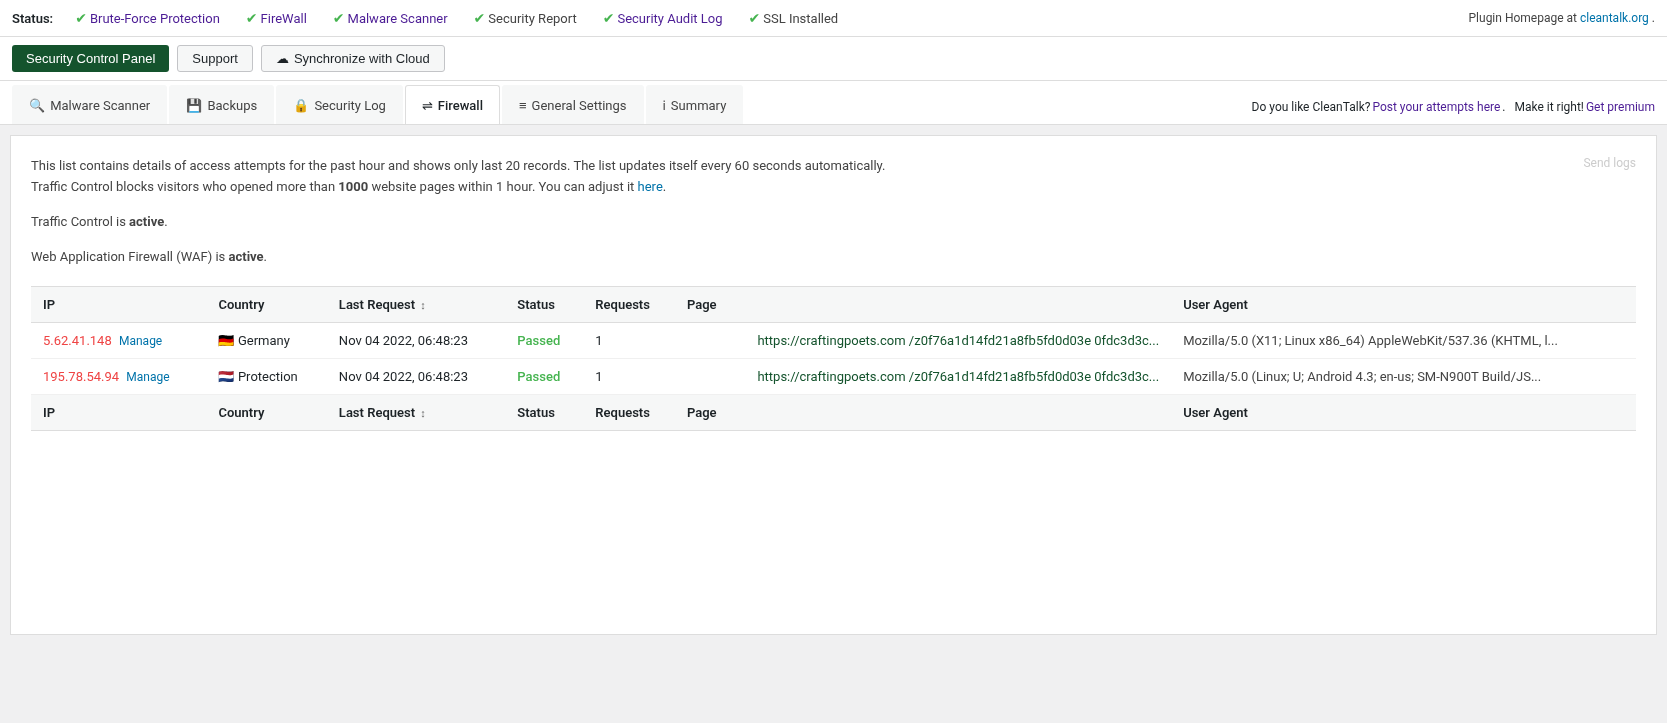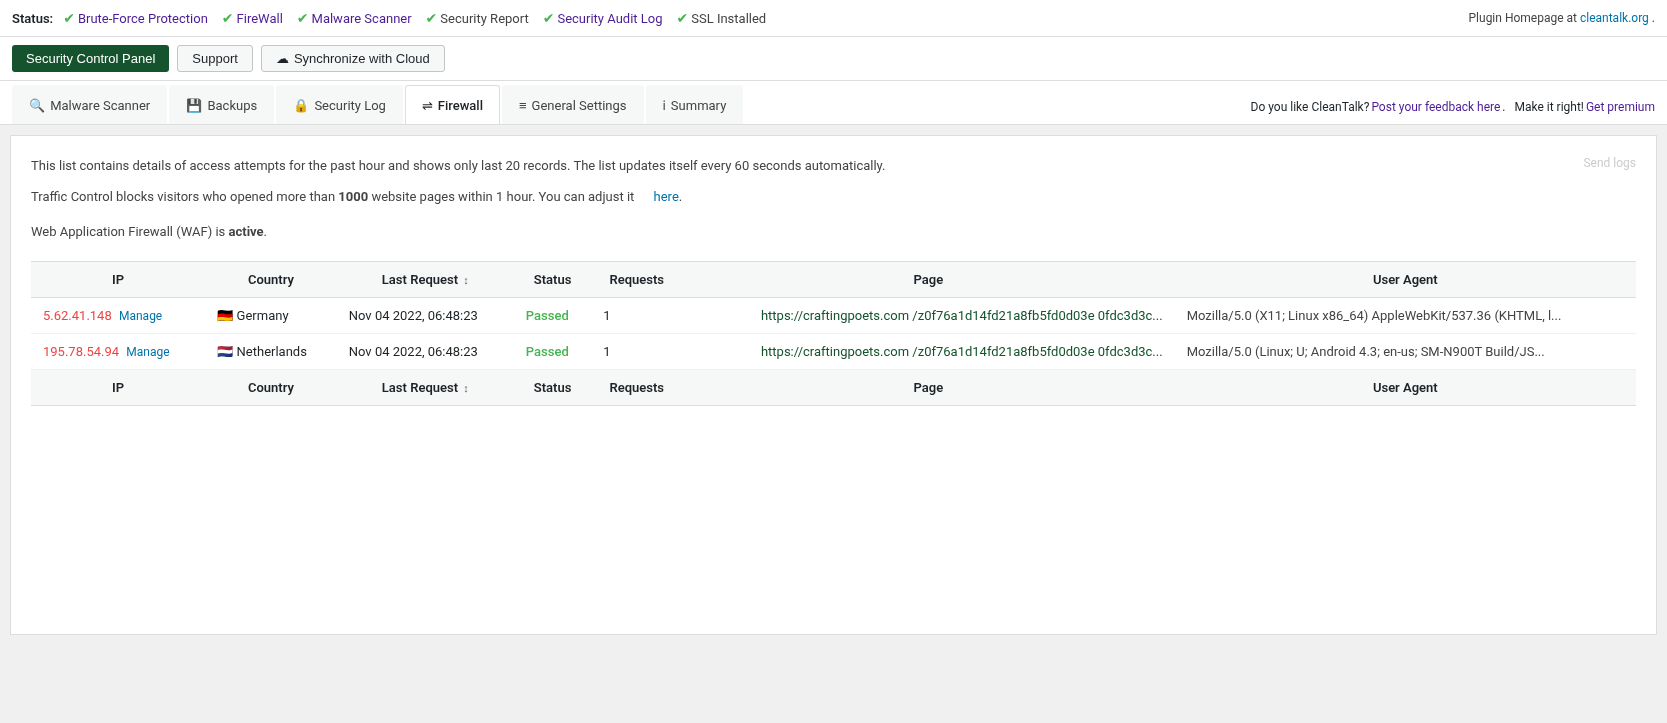--- a/index.html
+++ b/index.html
@@ -1,18 +1,18 @@
 <!DOCTYPE html>
 <html><head>
   <meta charset="utf-8">
   <style>
     * { box-sizing: border-box; margin: 0; padding: 0; }
     body { font-family: -apple-system, BlinkMacSystemFont, "Segoe UI", Roboto, sans-serif; font-size: 13px; background: #f0f0f1; color: #1d2327; }
     
-    .top-bar { background: #fff; padding: 8px 12px; border-bottom: 1px solid #ddd; display: flex; align-items: center; gap: 6px; flex-wrap: wrap; }
+    .top-bar { background: #fff; padding: 8px 12px; border-bottom: 1px solid #ddd; display: flex; align-items: center; gap: 18px; flex-wrap: wrap; }
     .status-label { font-weight: 600; margin-right: 4px; }
     .status-item { display: inline-flex; align-items: center; gap: 3px; margin-right: 8px; }
     .check-icon { color: #46b450; font-size: 14px; }
     .status-link { color: #4c1d95; text-decoration: none; }
     .status-text { color: #444; }
 
     .action-bar { background: #fff; padding: 8px 12px; border-bottom: 1px solid #ddd; display: flex; align-items: center; gap: 8px; }
     .btn-primary { background: #14532d; color: #fff; border: none; padding: 6px 14px; border-radius: 3px; cursor: pointer; font-size: 13px; font-weight: 500; }
     .btn-secondary { background: #f6f7f7; color: #1d2327; border: 1px solid #c3c4c7; padding: 5px 14px; border-radius: 3px; cursor: pointer; font-size: 13px; }
     .btn-sync { background: #f6f7f7; color: #1d2327; border: 1px solid #c3c4c7; padding: 5px 14px; border-radius: 3px; cursor: pointer; font-size: 13px; display: inline-flex; align-items: center; gap: 5px; }
@@ -23,21 +23,21 @@
 
     .main-content { display: flex; gap: 0; }
     .content-area { flex: 1; padding: 20px; background: #fff; margin: 10px; border: 1px solid #ddd; min-height: 500px; }
 
     .info-text { margin-bottom: 14px; color: #444; line-height: 1.6; }
     .info-text .bold { font-weight: 700; }
     .info-text a { color: #0073aa; text-decoration: none; }
     .send-logs { float: right; color: #ccc; cursor: pointer; font-size: 12px; }
 
     table { width: 100%; border-collapse: collapse; margin-top: 16px; font-size: 13px; }
-    th { text-align: center; padding: 10px 12px; border-top: 1px solid #ddd; border-bottom: 1px solid #ddd; font-weight: 600; color: #1d2327; background: #f6f7f7; }
+    th { text-align: left; padding: 10px 12px; border-top: 1px solid #ddd; border-bottom: 1px solid #ddd; font-weight: 600; color: #1d2327; background: #f6f7f7; }
     td { padding: 10px 12px; border-bottom: 1px solid #f0f0f0; vertical-align: top; }
     .ip-link { color: #ef4444; text-decoration: none; }
     .manage-link { color: #0073aa; text-decoration: none; font-size: 12px; margin-left: 4px; }
     .status-passed { color: #46b450; font-weight: 500; }
     .sort-icon { font-size: 11px; margin-left: 2px; color: #666; cursor: pointer; }
     .page-url { word-break: break-all; color: #14532d; text-align: right; }
     .user-agent-text { color: #444; word-break: break-all; }
 
     .sidebar-content { color: #444; line-height: 1.7; }
     .sidebar-content a { color: #0073aa; text-decoration: none; }
@@ -110,40 +110,43 @@
     <span>≡</span>
     <span>General Settings</span>
   </a>
   <a class="tab" href="#">
     <span>ℹ</span>
     <span>Summary</span>
   </a>
   <div style="flex:1"></div>
   <div style="display:flex; align-items:flex-end; padding-bottom:10px; font-size:12px;">
     <span>Do you like CleanTalk? </span>
-    <a class="status-link" href="#" style="margin: 0 2px;">Post your feedback here</a>
+    <a class="status-link" href="#" style="margin: 0 2px;">Post your attempts here</a>
     <span>.</span>
     &nbsp;&nbsp;&nbsp;
     <span>Make it right! </span>
     <a class="status-link" href="#" style="margin-left: 2px;">Get premium</a>
   </div>
 </div>
 
 <div class="main-content">
   <div class="content-area">
 
-    <div style="position:relative; margin-bottom: 10px;">
+    <div style="position:relative; margin-bottom: 0;">
       <span class="info-text">This list contains details of access attempts for the past hour and shows only last 20 records. The list updates itself every 60 seconds automatically.</span>
       <a href="#" class="send-logs" style="position:absolute; right:0; top:0; color:#ccc; text-decoration:none;">Send logs</a>
     </div>
 
     <div class="info-text">
-      <span>Traffic Control blocks visitors who opened more than </span><span class="bold">1000</span><span> website pages within 1 hour. You can adjust it </span><a href="#" style="color:#0073aa;margin-left:16px;">here</a><span>.</span>
-    </div>
-
+      <span>Traffic Control blocks visitors who opened more than </span><span class="bold">1000</span><span> website pages within 1 hour. You can adjust it </span><a href="#" style="color:#0073aa;">here</a><span>.</span>
+    </div>
+
+    <div class="info-text">
+      <span>Traffic Control is </span><strong>active</strong><span>.</span>
+    </div>
 
     <div class="info-text" style="margin-bottom: 18px;">
       <span>Web Application Firewall (WAF) is </span><strong>active</strong><span>.</span>
     </div>
 
     <table>
       <thead>
         <tr>
           <th>IP</th>
           <th>Country</th>
@@ -170,21 +173,21 @@
     <td class="page-url">https://craftingpoets.com /z0f76a1d14fd21a8fb5fd0d03e 0fdc3d3c...</td>
     <td class="user-agent-text">Mozilla/5.0 (X11; Linux x86_64) AppleWebKit/537.36 (KHTML, l...</td>
   </tr>
           <tr>
     <td>
       <a href="#" class="ip-link">195.78.54.94</a>
       <a href="#" class="manage-link">Manage</a>
     </td>
     <td>
       <span>🇳🇱</span>
-      <span> Netherlands</span>
+      <span> Protection</span>
     </td>
     <td>Nov 04 2022, 06:48:23</td>
     <td><span class="status-passed">Passed</span></td>
     <td>1</td>
     <td class="page-url">https://craftingpoets.com /z0f76a1d14fd21a8fb5fd0d03e 0fdc3d3c...</td>
     <td class="user-agent-text">Mozilla/5.0 (Linux; U; Android 4.3; en-us; SM-N900T Build/JS...</td>
   </tr>
         </tbody>
       <tfoot>
         <tr>

